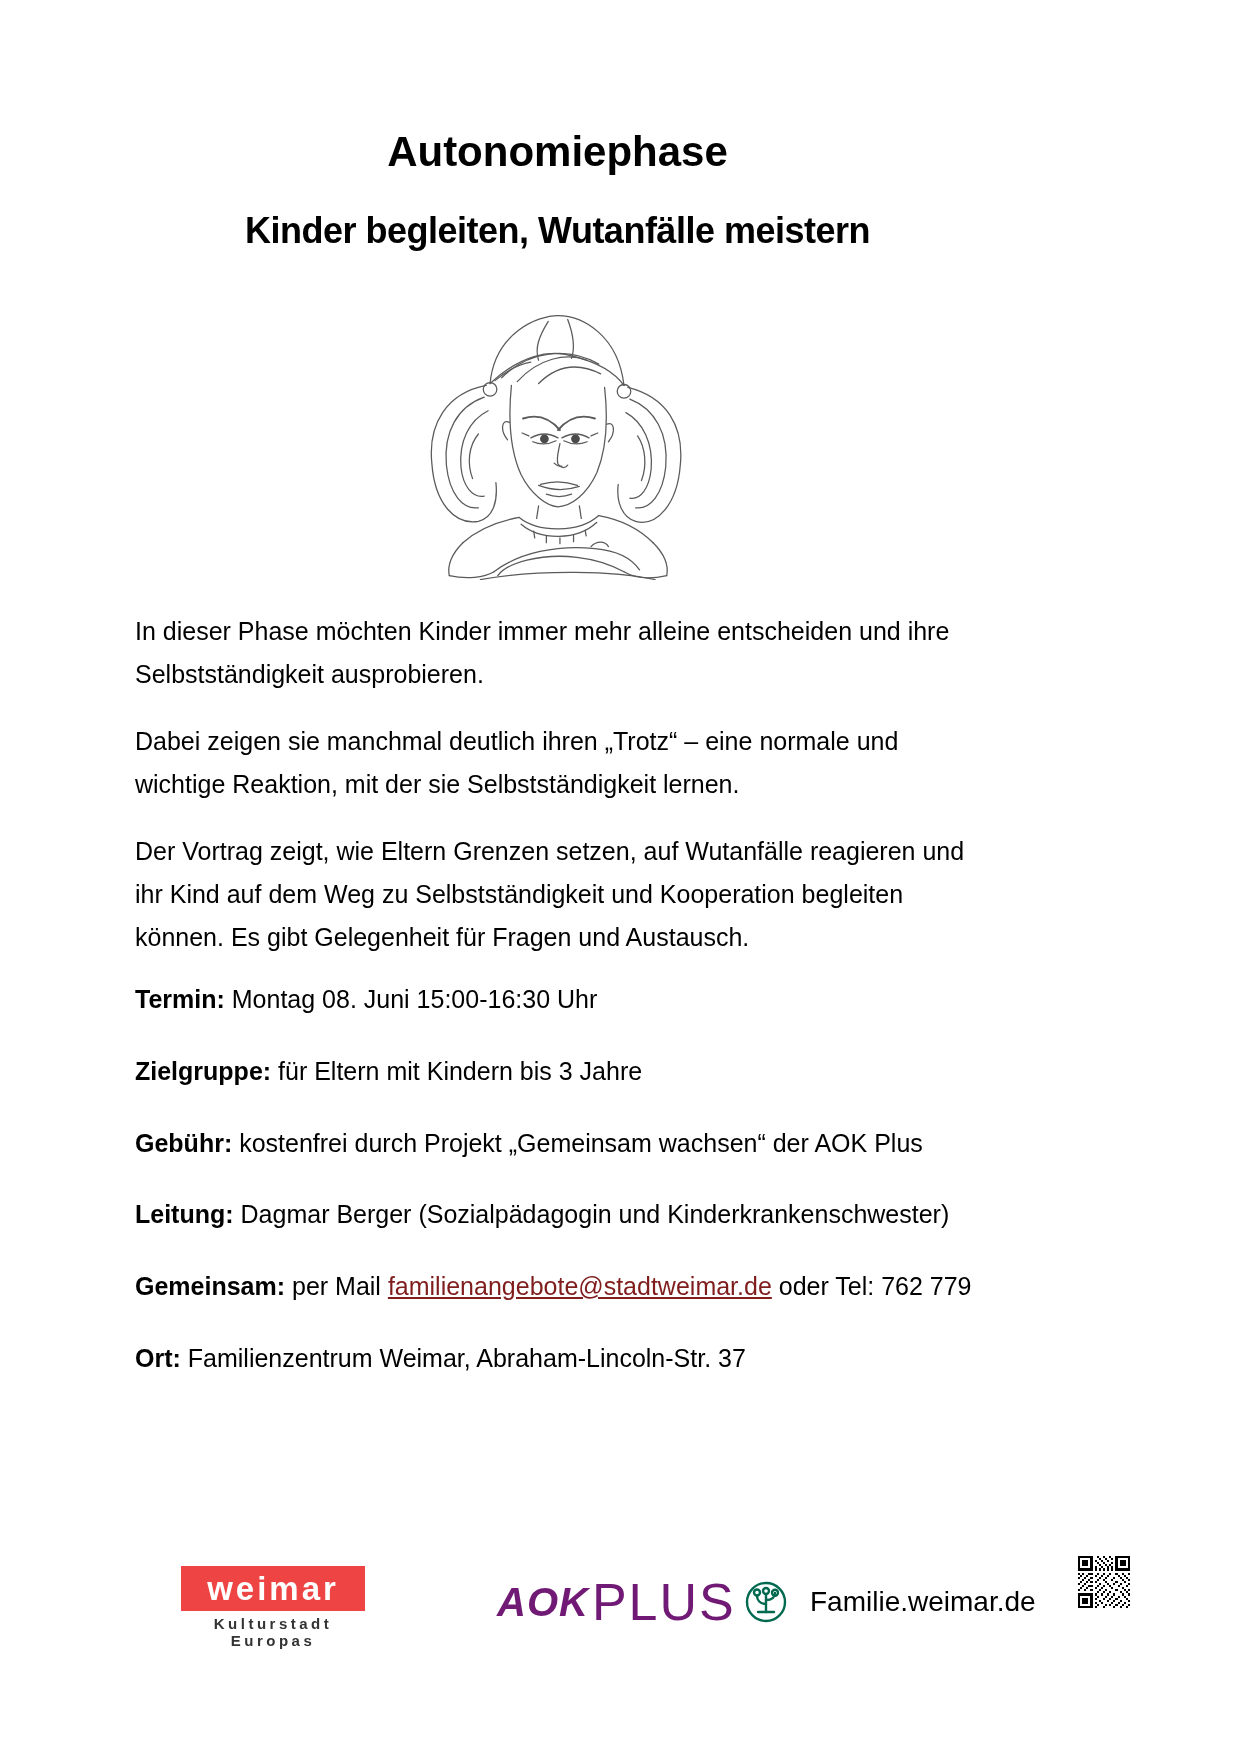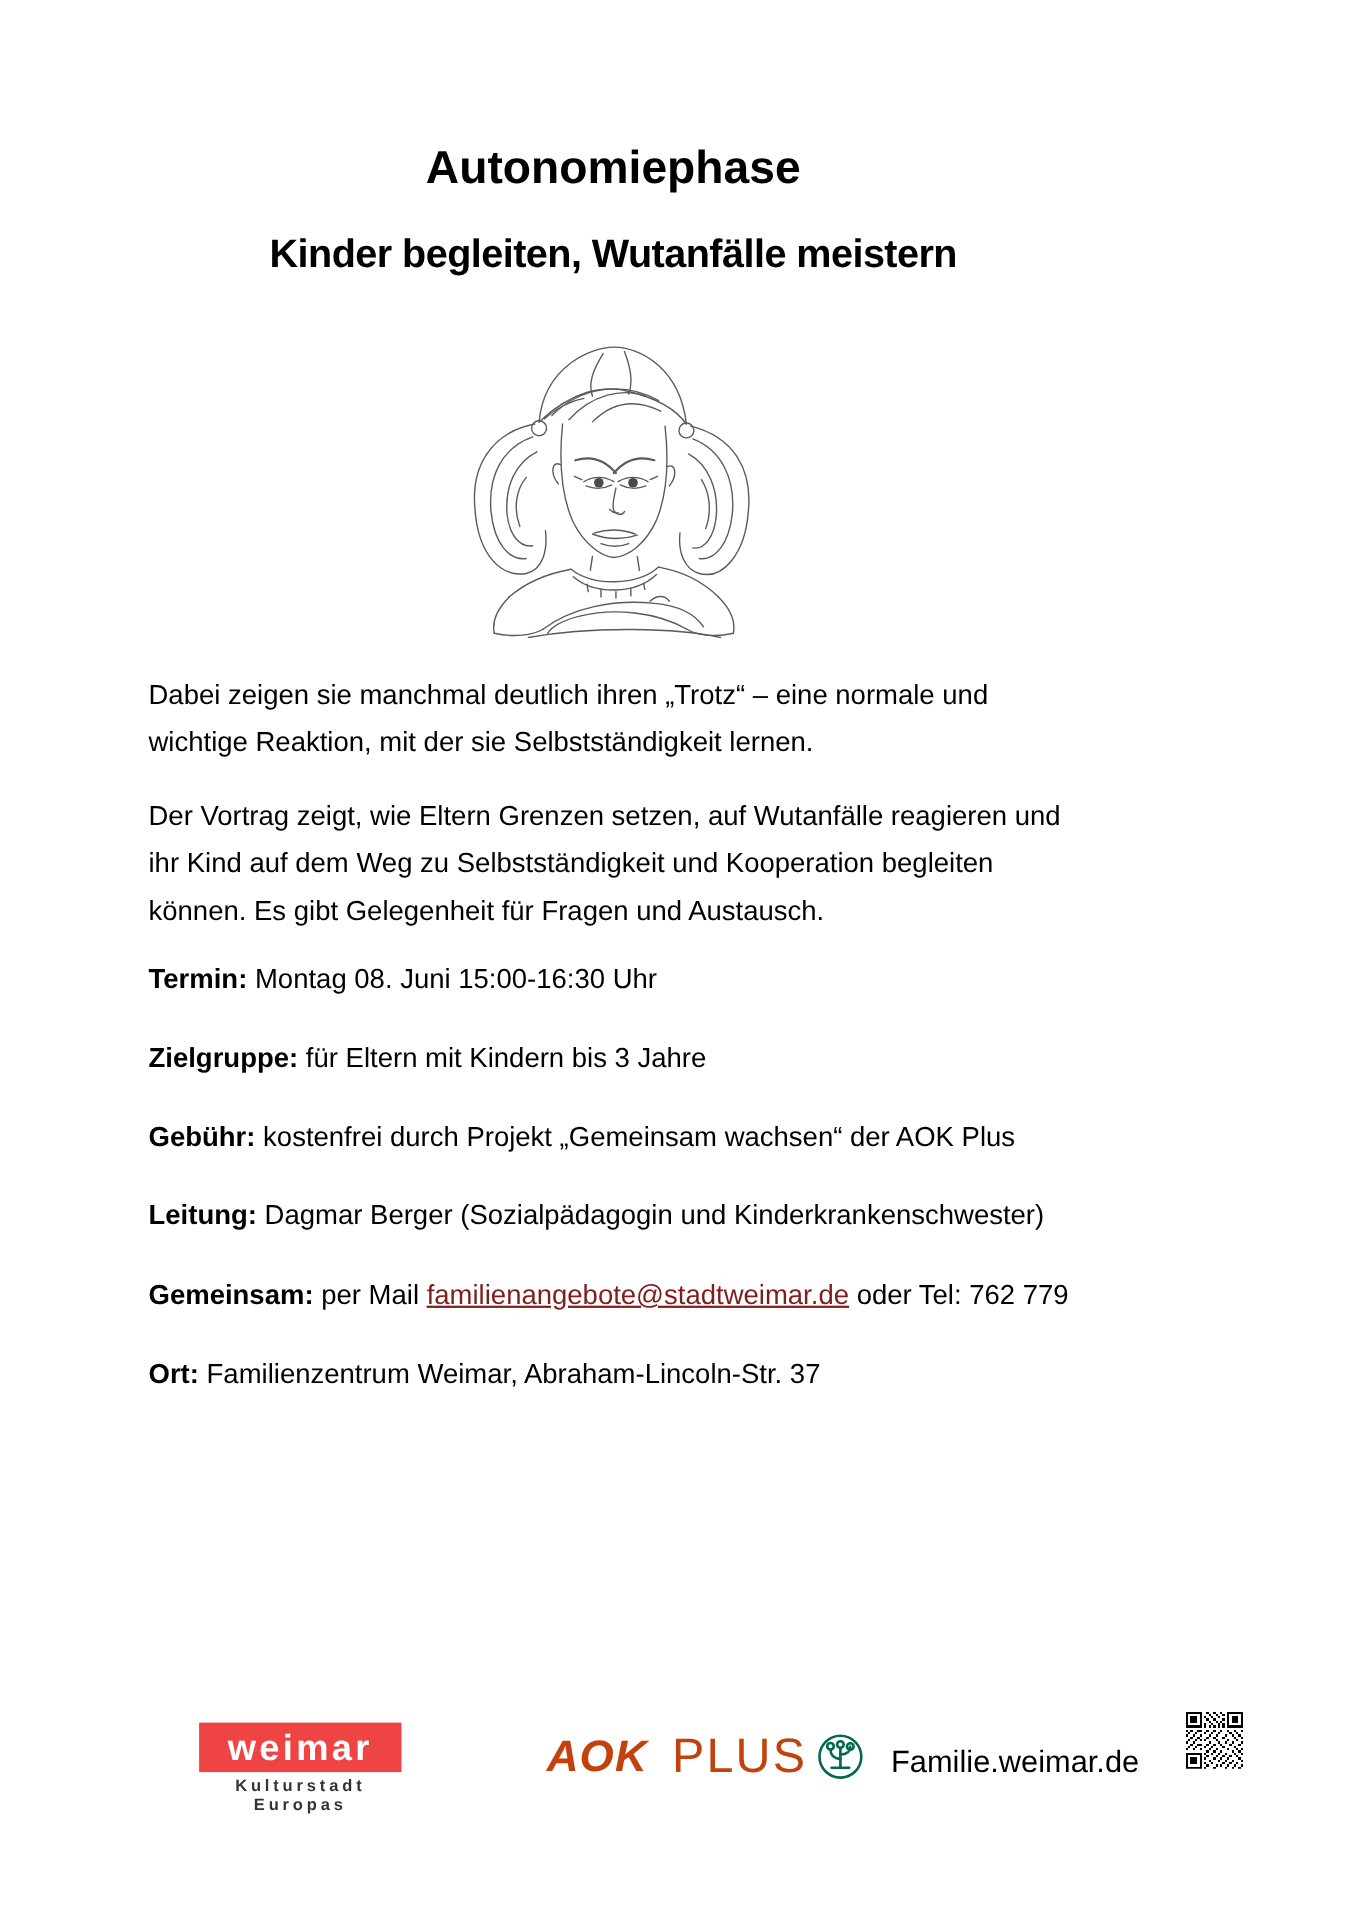--- a/index.html
+++ b/index.html
@@ -35,24 +35,24 @@
     width:184px; height:45px; background:#ef4444; color:#ffffff;
     font-size:33px; font-weight:bold; letter-spacing:3px;
     display:flex; align-items:center; justify-content:center;
   }
   .weimar-tagline {
     margin-top:4px; font-size:15px; font-weight:bold; letter-spacing:3.5px;
     color:#333333; text-align:center; width:184px;
   }
   .aok-logo {
     position:absolute; left:497px; top:1572px;
-    display:flex; align-items:center; color:#c2410c;
+    display:flex; align-items:center; color:#701a75;
   }
   .aok-word { font-size:40px; font-weight:800; font-style:italic; letter-spacing:1px; }
-  .plus-word { font-size:44px; font-weight:300; letter-spacing:2px; margin-left:22px; }
+  .plus-word { font-size:52px; font-weight:300; letter-spacing:2px; margin-left:3px; }
   .aok-emblem { margin-left:8px; }
   .website { position:absolute; left:792px; top:1586px; font-size:28px;margin-left:18px; }
   .qr { position:absolute; left:1078px; top:1556px; }
 </style>
 </head>
 <body>
 
 <div class="page">
   <div class="content">
 
@@ -126,20 +126,21 @@
 
           <path d="M104,292 C130,272 170,264 208,268 C230,270 246,278 254,290"></path>
           <path d="M238,292 C210,276 170,272 138,280 C122,284 112,290 108,296"></path>
           <path d="M204,266 C210,260 218,260 222,266"></path>
           <path d="M90,300 C150,289 230,291 270,300"></path>
         </g>
       </svg>
     </div>
 
     <div class="paragraphs">
+      <p>In dieser Phase möchten Kinder immer mehr alleine entscheiden und ihre Selbstständigkeit ausprobieren.</p>
       <p>Dabei zeigen sie manchmal deutlich ihren „Trotz“ – eine normale und wichtige Reaktion, mit der sie Selbstständigkeit lernen.</p>
       <p>Der Vortrag zeigt, wie Eltern Grenzen setzen, auf Wutanfälle reagieren und ihr Kind auf dem Weg zu Selbstständigkeit und Kooperation begleiten können. Es gibt Gelegenheit für Fragen und Austausch.</p>
     </div>
 
     <div class="details">
       <p><span class="lbl">Termin:</span><span> Montag 08. Juni 15:00-16:30 Uhr</span></p>
       <p><span class="lbl">Zielgruppe:</span><span> für Eltern mit Kindern bis 3 Jahre</span></p>
       <p><span class="lbl">Gebühr:</span><span> kostenfrei durch Projekt „Gemeinsam wachsen“ der AOK Plus</span></p>
       <p><span class="lbl">Leitung:</span><span> Dagmar Berger (Sozialpädagogin und Kinderkrankenschwester)</span></p>
       <p><span class="lbl">Gemeinsam:</span><span> per Mail </span><a class="email-link">familienangebote@stadtweimar.de</a><span> oder Tel: 762 779</span></p>

